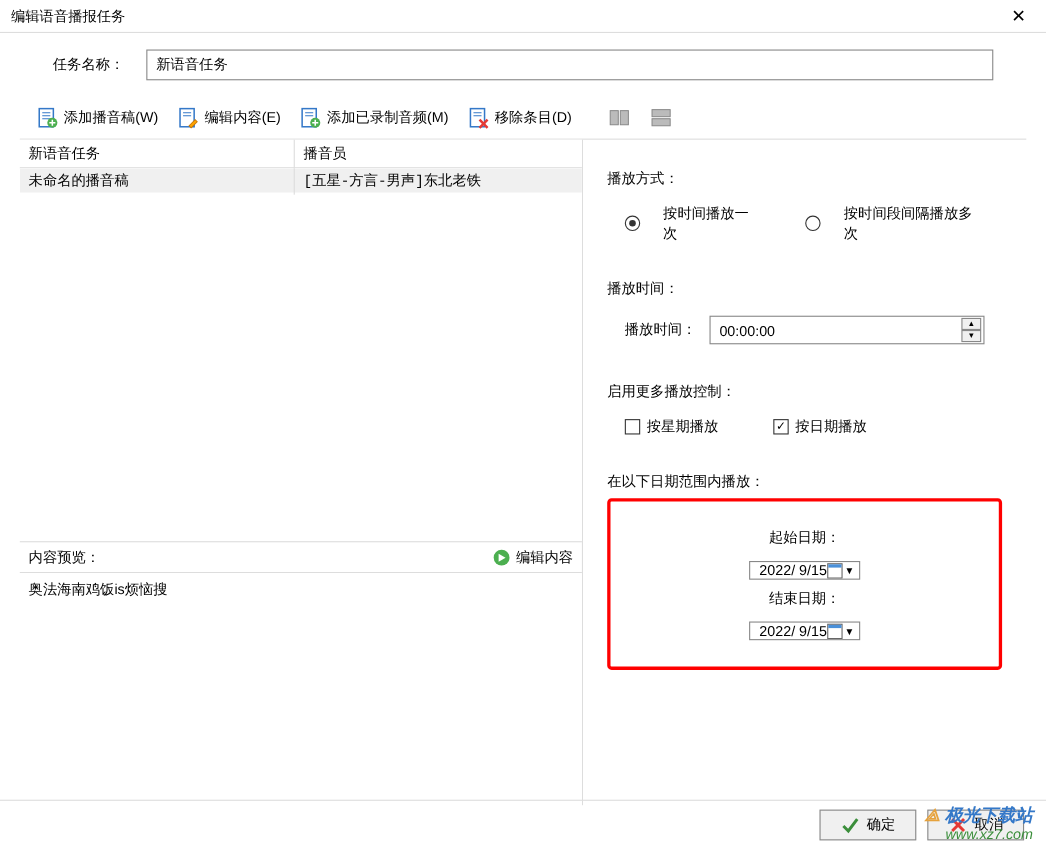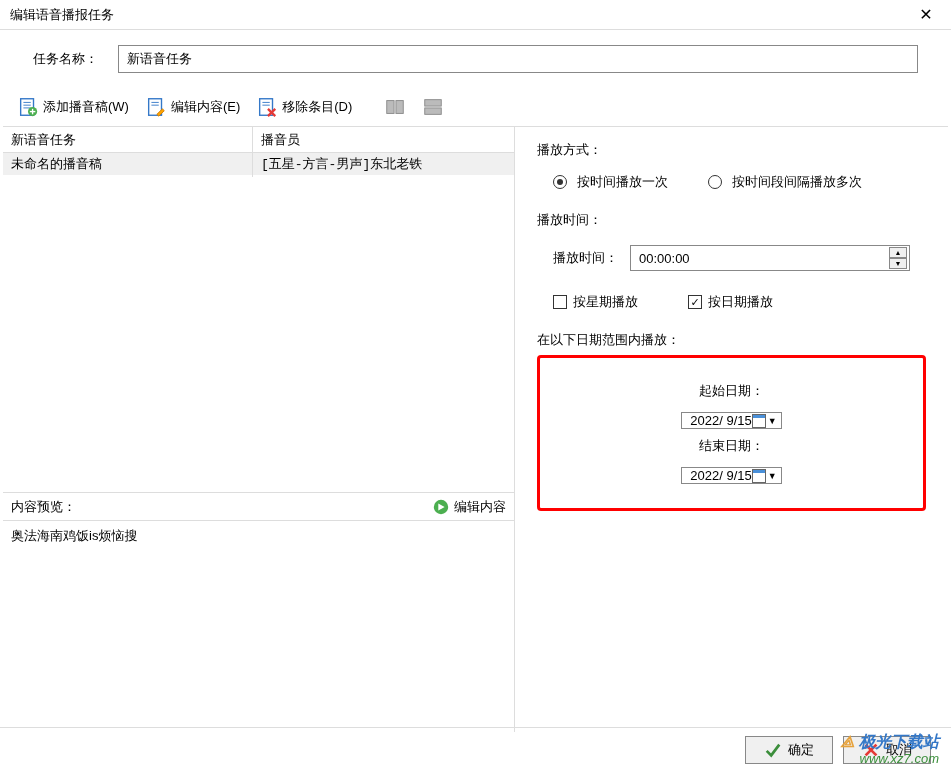--- a/index.html
+++ b/index.html
@@ -21,21 +21,21 @@
       justify-content: space-between;
       padding: 0 10px;
     }
     .close-btn {
       font-size: 16px;
       cursor: pointer;
       width: 30px;
       text-align: center;
     }
     .content-area {
-      padding: 0 3px;
+      padding: 0 18px;
     }
     .task-name-row {
       display: flex;
       align-items: center;
       padding: 15px 30px;
       gap: 20px;
     }
     .task-name-label { white-space: nowrap; }
     .task-name-input {
       flex: 1;
@@ -108,31 +108,31 @@
       padding: 6px 8px;
       background: #fff;
     }
     .right-pane {
       flex: 1;
       padding: 8px 22px;
       position: relative;
     }
     .section-label {
       margin-bottom: 8px;
-      margin-top: 6px;
+      margin-top: 18px;
     }
     .radio-row {
       display: flex;
       gap: 40px;
       padding: 6px 16px 14px 16px;
     }
     .radio-item {
       display: inline-flex;
       align-items: center;
-      gap: 10px;
+      gap: 21px;
       cursor: pointer;
     }
     .radio-circle {
       width: 14px; height: 14px;
       border: 1px solid #333;
       border-radius: 50%;
       display: inline-flex;
       align-items: center;
       justify-content: center;
     }
@@ -311,20 +311,31 @@
       <span>添加播音稿(W)</span>
     </span>
     <span class="toolbar-btn">
       <svg class="icon-svg" viewBox="0 0 24 24">
           <rect x="4" y="3" width="14" height="18" fill="#fff" stroke="#3478c8" stroke-width="1.5"></rect>
           <line x1="7" y1="7" x2="15" y2="7" stroke="#3478c8"></line>
           <line x1="7" y1="10" x2="15" y2="10" stroke="#3478c8"></line>
           <path d="M13 20 L19 14 L21 16 L15 22 Z" fill="#ffa500" stroke="#cc7700"></path>
         </svg>
       <span>编辑内容(E)</span>
+    </span>
+    <span class="toolbar-btn">
+      <svg class="icon-svg" viewBox="0 0 24 24">
+          <rect x="4" y="3" width="14" height="18" fill="#fff" stroke="#3478c8" stroke-width="1.5"></rect>
+          <line x1="7" y1="7" x2="15" y2="7" stroke="#3478c8"></line>
+          <line x1="7" y1="10" x2="15" y2="10" stroke="#3478c8"></line>
+          <circle cx="17" cy="17" r="5" fill="#4caf50"></circle>
+          <line x1="17" y1="14" x2="17" y2="20" stroke="#fff" stroke-width="1.5"></line>
+          <line x1="14" y1="17" x2="20" y2="17" stroke="#fff" stroke-width="1.5"></line>
+        </svg>
+      <span>添加已录制音频(M)</span>
     </span>
     <span class="toolbar-btn">
       <svg class="icon-svg" viewBox="0 0 24 24">
           <rect x="4" y="3" width="14" height="18" fill="#fff" stroke="#3478c8" stroke-width="1.5"></rect>
           <line x1="7" y1="7" x2="15" y2="7" stroke="#3478c8"></line>
           <line x1="7" y1="10" x2="15" y2="10" stroke="#3478c8"></line>
           <line x1="13" y1="14" x2="21" y2="22" stroke="#e53935" stroke-width="2.5"></line>
           <line x1="21" y1="14" x2="13" y2="22" stroke="#e53935" stroke-width="2.5"></line>
         </svg>
       <span>移除条目(D)</span>
@@ -392,20 +403,21 @@
         <span>播放时间：</span>
         <div class="time-input">
           <span>00:00:00</span>
           <span class="spinner">
             <span class="spinner-btn">▲</span>
             <span class="spinner-btn">▼</span>
           </span>
         </div>
       </div>
 
+      <div class="section-label">启用更多播放控制：</div>
       <div class="checkbox-row">
         <span class="checkbox-item">
           <span class="checkbox-box"></span>
           <span>按星期播放</span>
         </span>
         <span class="checkbox-item">
           <span class="checkbox-box">✓</span>
           <span>按日期播放</span>
         </span>
       </div>

